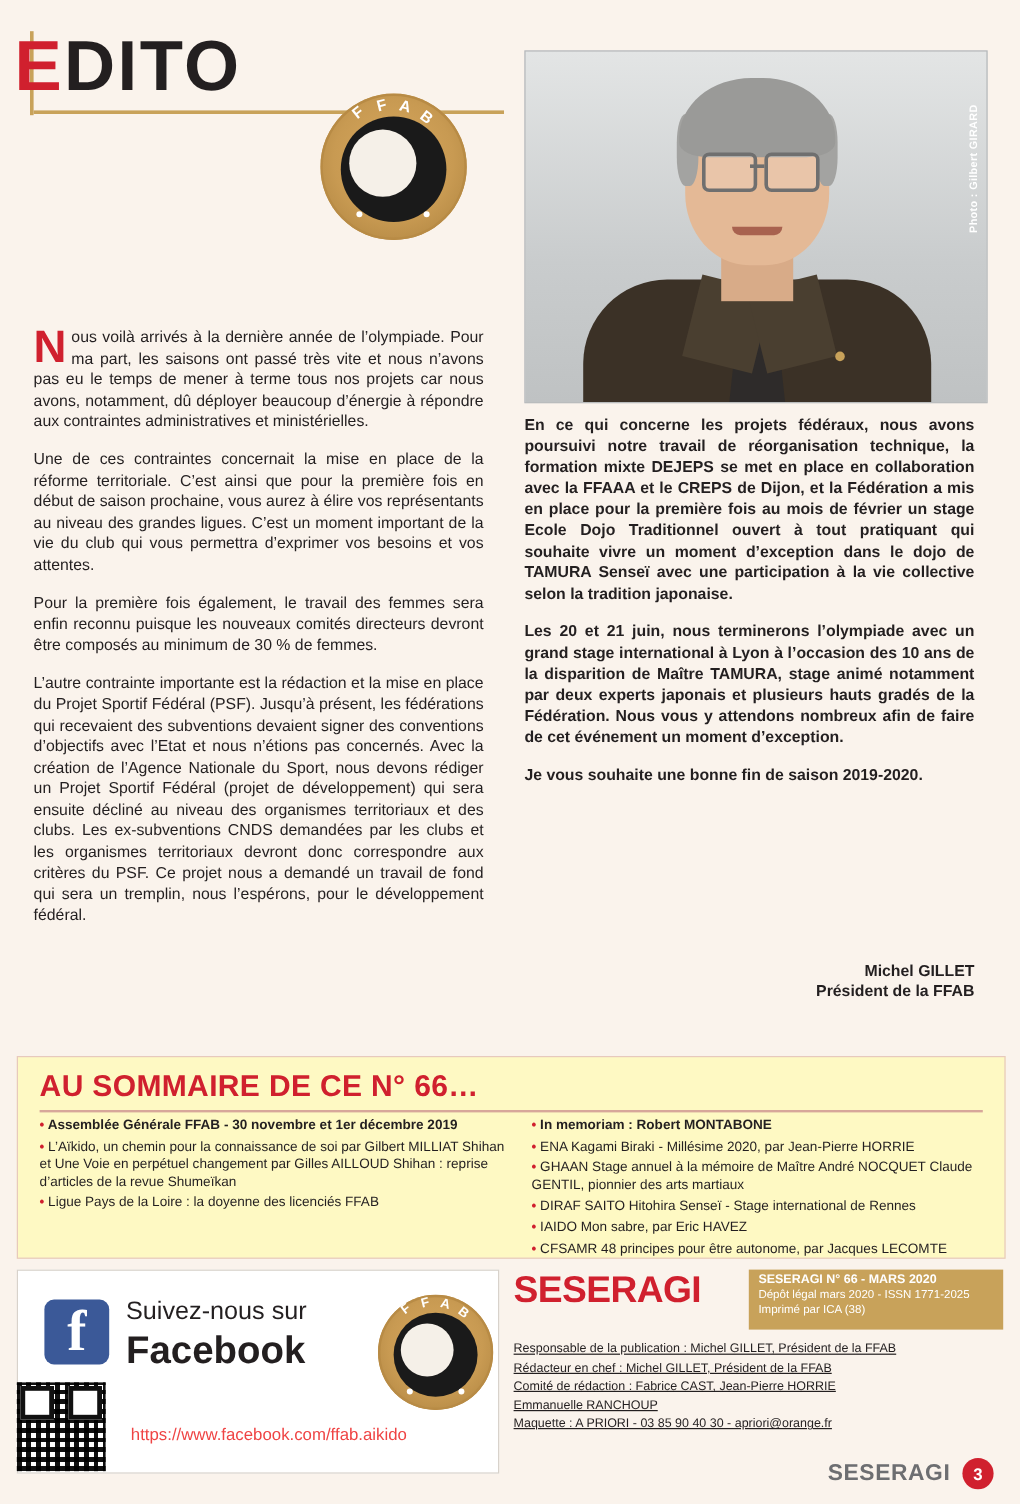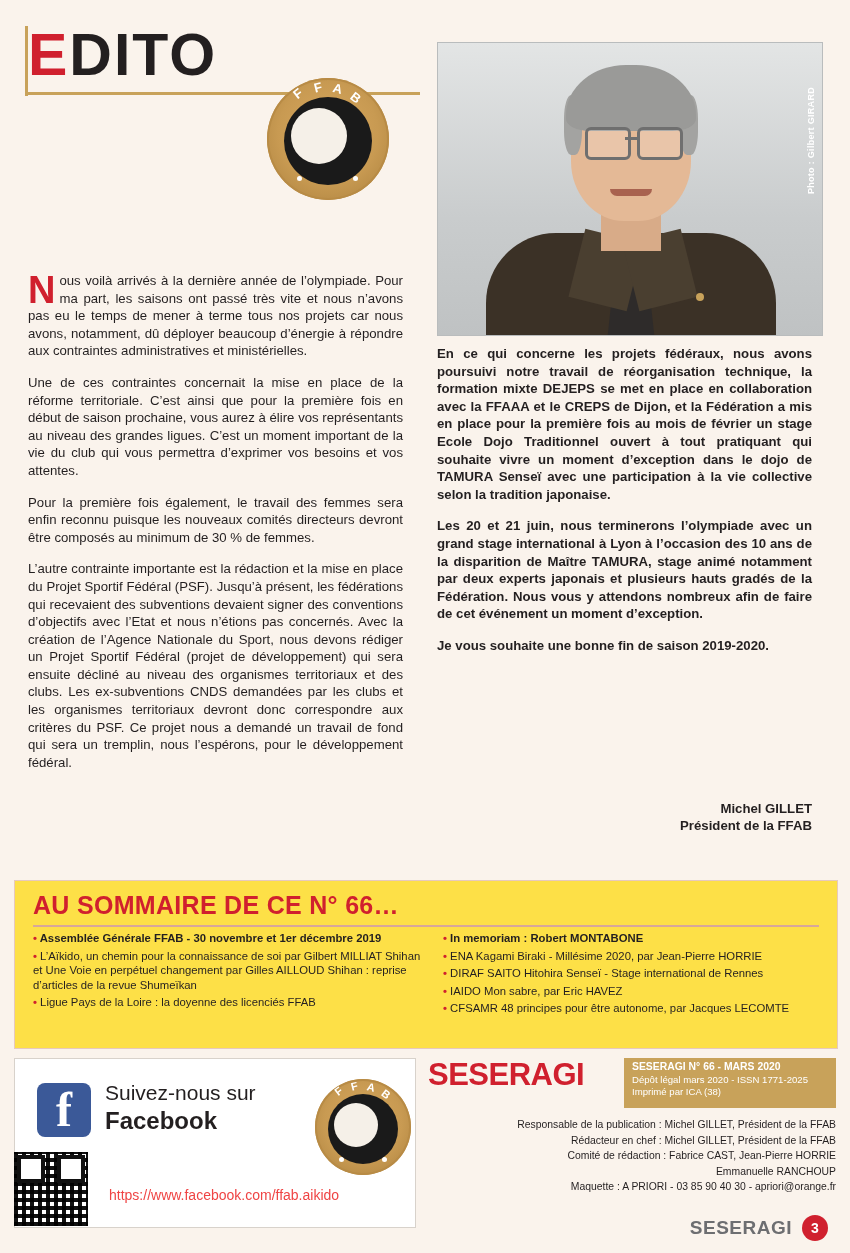--- a/index.html
+++ b/index.html
@@ -7,21 +7,21 @@
     width:850px;height:1253px;position:relative;
     background:#faf3ec;
     font-family:"Liberation Sans", sans-serif;
     color:#231f20;
     overflow:hidden;
   }
   .page{position:absolute;inset:0;}
 
   
   .edito-title{
-    position:absolute;left:28px;top:26px;
+    position:absolute;left:12px;top:26px;
     font-size:59px;font-weight:bold;letter-spacing:2px;
     line-height:1;
   }
   .edito-title .e{color:#d0202e;}
   .edito-title .rest{color:#231f20;}
   .edito-rule{
     position:absolute;left:28px;top:92px;width:392px;height:3px;
     background:#c8a25a;
   }
   .side-rule{
@@ -93,21 +93,21 @@
     color:#d0202e;padding:2px 4px 0 0;
   }
   .signature{
     position:absolute;left:437px;top:800px;width:375px;
     text-align:right;font-weight:bold;font-size:13.2px;line-height:17px;
   }
 
   
   .sommaire{
     position:absolute;left:14px;top:880px;width:822px;height:167px;
-    background:#fde047;border:1px solid #e7c9bd;
+    background:#fef9c3;border:1px solid #e7c9bd;
   }
   .som-title{
     position:absolute;left:18px;top:10px;
     color:#d0202e;font-size:25px;font-weight:bold;letter-spacing:.3px;
   }
   .som-rule{position:absolute;left:18px;top:44px;width:786px;height:2px;background:#d7a79a;}
   .som-col{position:absolute;font-size:11.3px;line-height:14.6px;color:#231f20;}
   #som-left{left:18px;top:50px;width:395px;}
   #som-right{left:428px;top:50px;width:380px;}
   .som-col div{margin-bottom:3px;}
@@ -118,21 +118,21 @@
   .fb-box{
     position:absolute;left:14px;top:1058px;width:400px;height:168px;
     background:#fff;border:1px solid #d8d2cb;
   }
   .fb-icon{
     position:absolute;left:22px;top:24px;width:54px;height:54px;border-radius:8px;
     background:#3b5998;color:#fff;font-family:"Liberation Serif",serif;
     font-weight:bold;font-size:48px;line-height:54px;text-align:center;
   }
   .fb-l1{position:absolute;left:90px;top:22px;font-size:21px;color:#231f20;}
-  .fb-l2{position:absolute;left:90px;top:48px;font-size:24px;font-weight:bold;color:#231f20;}
+  .fb-l2{position:absolute;left:90px;top:48px;font-size:32px;font-weight:bold;color:#231f20;}
   .fb-url{position:absolute;left:94px;top:128px;font-size:14px;color:#ef4444;text-align:center;}
   #logo-fb{left:300px;top:20px;width:96px;height:96px;}
   #logo-fb .inner{left:13px;top:15px;width:70px;height:70px;}
   #logo-fb .moon{left:19px;top:24px;width:44px;height:44px;}
   .qr{
     position:absolute;left:14px;top:1152px;width:74px;height:74px;
     background:
       repeating-linear-gradient(90deg,#111 0 4px,#fff 4px 8px),
       repeating-linear-gradient(0deg,#111 0 4px,#fff 4px 8px);
     background-blend-mode:multiply;
@@ -152,21 +152,21 @@
     color:#d0202e;font-size:31px;font-weight:bold;letter-spacing:-.5px;line-height:34px;
   }
   .issue-band{
     position:absolute;left:196px;top:0;width:212px;height:50px;
     background:#c8a25a;color:#fff;padding:3px 0 0 8px;box-sizing:border-box;
     font-size:9.6px;line-height:12.6px;
   }
   .issue-band .t1{font-weight:bold;font-size:10.4px;}
   .masthead{
     position:absolute;left:0;top:60px;width:408px;
-    font-size:10.4px;line-height:14.6px;text-align:right;
+    font-size:10.4px;line-height:14.6px;text-align:left;text-decoration:underline;
   }
   .masthead div{margin-bottom:1px;}
 
   
   .footer-logo{
     position:absolute;right:58px;bottom:14px;
     color:#6d6e71;font-size:19px;font-weight:bold;letter-spacing:.5px;
   }
   .page-num{
     position:absolute;right:22px;bottom:12px;width:26px;height:26px;border-radius:50%;
@@ -239,20 +239,21 @@
 
     <div class="som-col" id="som-left">
       <div><span class="bullet">• </span><span class="b">Assemblée Générale FFAB - 30 novembre et 1er décembre 2019</span></div>
       <div><span class="bullet">• </span><span>L’Aïkido, un chemin pour la connaissance de soi par Gilbert MILLIAT Shihan et Une Voie en perpétuel changement par Gilles AILLOUD Shihan : reprise d’articles de la revue Shumeïkan</span></div>
       <div><span class="bullet">• </span><span>Ligue Pays de la Loire : la doyenne des licenciés FFAB</span></div>
     </div>
 
     <div class="som-col" id="som-right">
       <div><span class="bullet">• </span><span class="b">In memoriam : Robert MONTABONE</span></div>
       <div><span class="bullet">• </span><span>ENA Kagami Biraki - Millésime 2020, par Jean-Pierre HORRIE</span></div>
+      <div><span class="bullet">• </span><span>GHAAN Stage annuel à la mémoire de Maître André NOCQUET Claude GENTIL, pionnier des arts martiaux</span></div>
       <div><span class="bullet">• </span><span>DIRAF SAITO Hitohira Senseï - Stage international de Rennes</span></div>
       <div><span class="bullet">• </span><span>IAIDO Mon sabre, par Eric HAVEZ</span></div>
       <div><span class="bullet">• </span><span>CFSAMR 48 principes pour être autonome, par Jacques LECOMTE</span></div>
     </div>
   </div>
 
   <div class="fb-box">
     <div class="fb-icon">f</div>
     <div class="fb-l1">Suivez-nous sur</div>
     <div class="fb-l2">Facebook</div>

